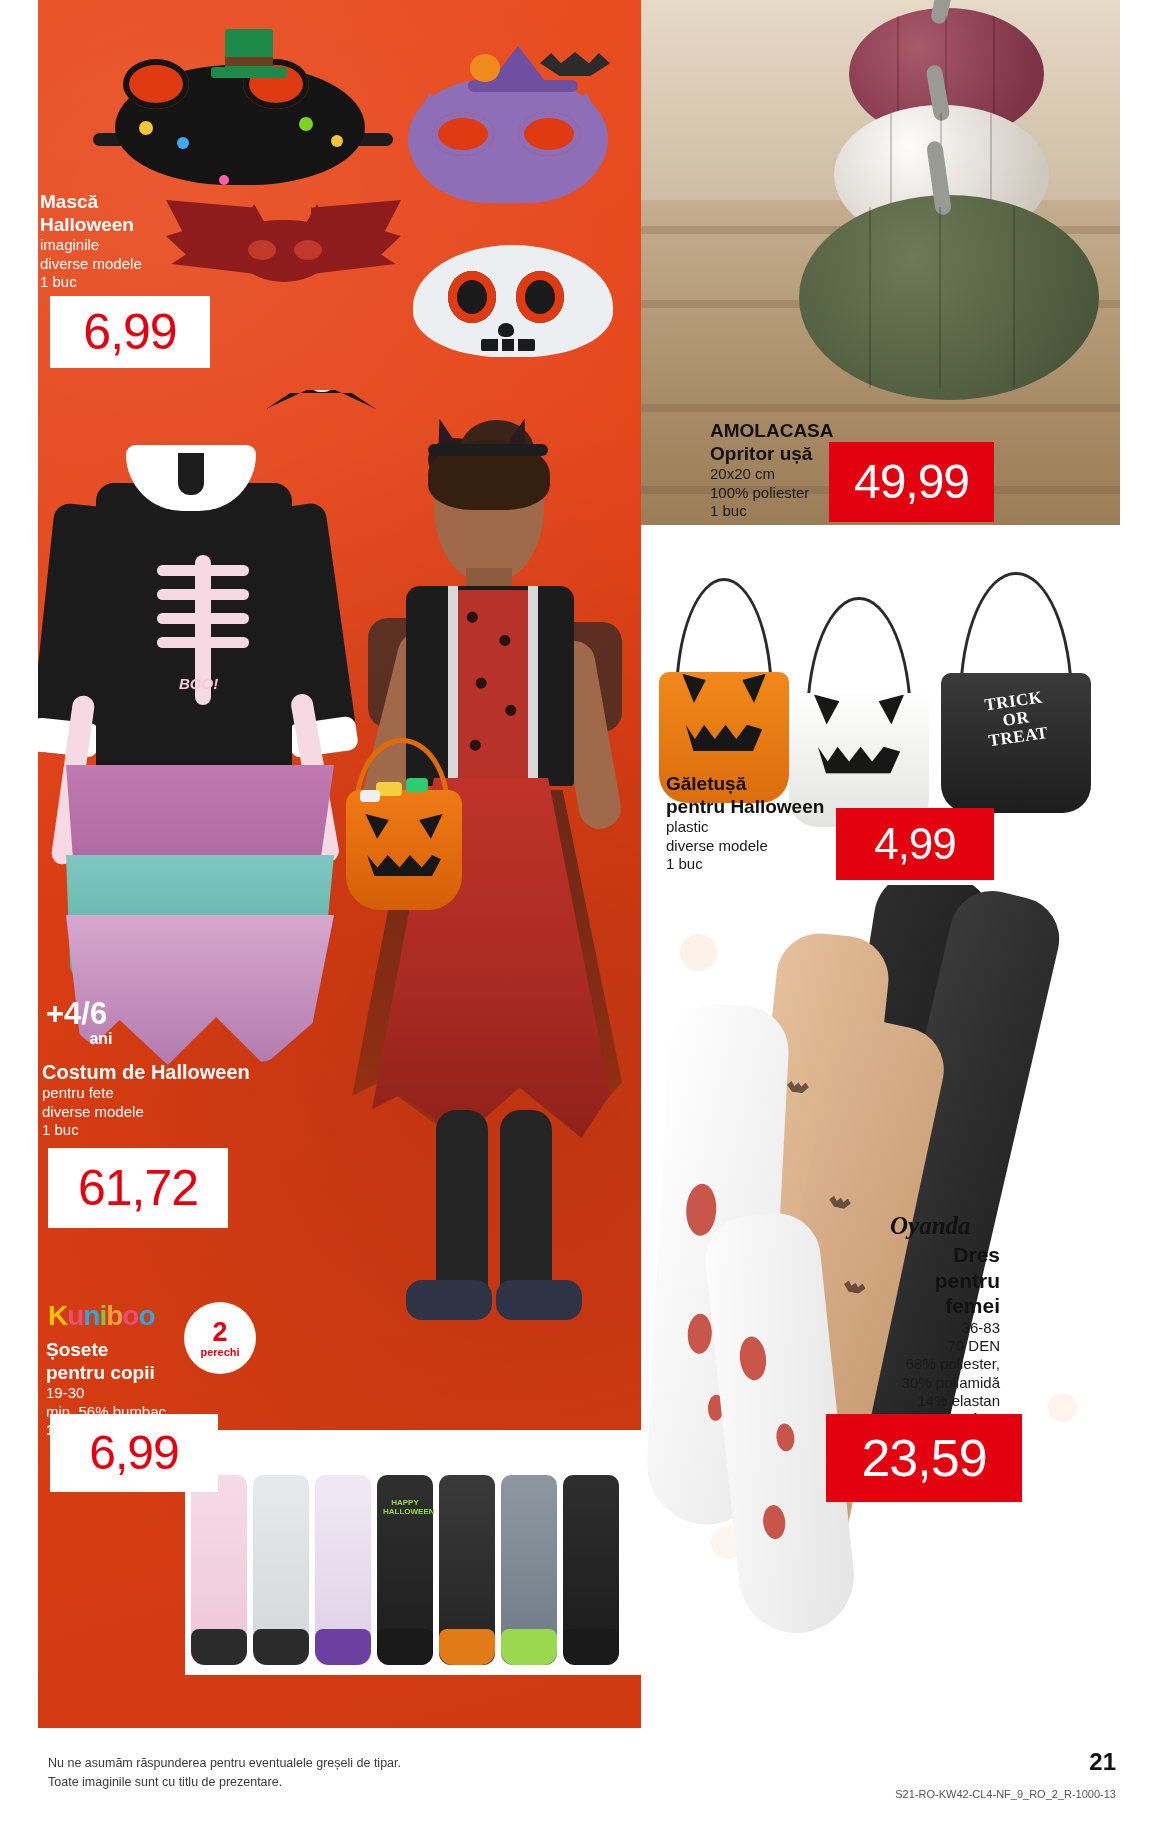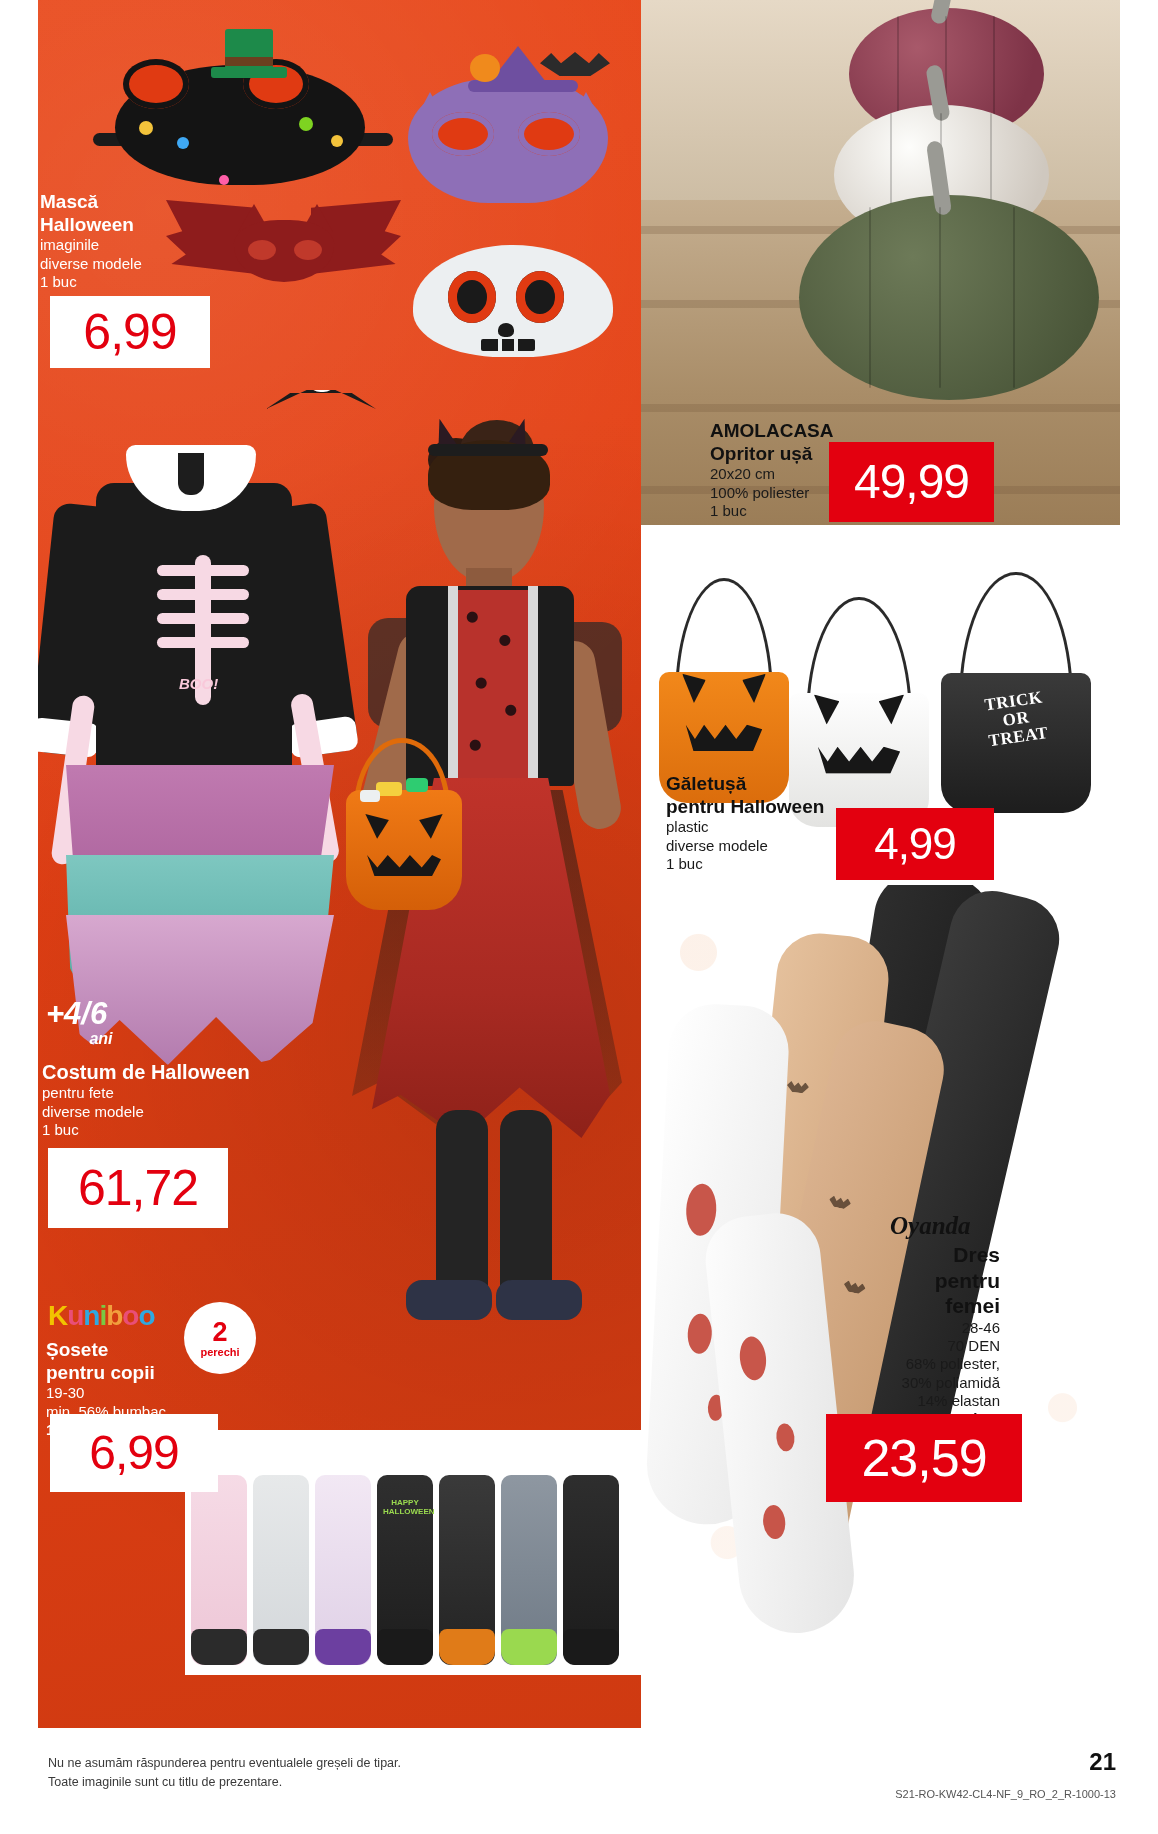--- a/index.html
+++ b/index.html
@@ -395,21 +395,21 @@
   .label .t2{ font-size:15px; color:#1a1a1a; }
   .label.on-orange .t1{ color:#ffffff; }
   .label.on-orange .t2{ color:#ffffff; }
 
   .badge-round{
     position:absolute; border-radius:50%; background:#ffffff; display:flex;
     flex-direction:column; align-items:center; justify-content:center; text-align:center;
   }
 
   .age-badge{
-    position:absolute; color:#fff; font-weight:bold; line-height:1;font-style:italic;
+    position:absolute; color:#fff; font-weight:bold; line-height:1;
   }
 
   .brand-kuniboo{
     position:absolute; font-weight:bold; font-size:28px; letter-spacing:-1px;
   }
   .brand-kuniboo span{ display:inline-block; }
 
   .oyanda{
     position:absolute; font-family:"Liberation Serif", serif; font-style:italic;
     font-size:25px; color:#111; font-weight:bold;
@@ -602,21 +602,21 @@
       <div class="blood" style="left:52px; top:210px; width:18px; height:28px;"></div>
       <div class="blood" style="left:30px; top:290px; width:22px; height:34px;"></div>
     </div>
   </div>
 
   <div class="oyanda" style="left:890px; top:1212px;">Oyanda</div>
   <div class="label" style="left:880px; top:1242px; width:120px; text-align:right;">
     <div class="t1" style="font-size:21px;">Dres</div>
     <div class="t1" style="font-size:21px;">pentru</div>
     <div class="t1" style="font-size:21px;">femei</div>
-    <div class="t2">28-46</div>
+    <div class="t2">36-83</div>
     <div class="t2">70 DEN</div>
     <div class="t2">68% poliester,</div>
     <div class="t2">30% poliamidă</div>
     <div class="t2">14% elastan</div>
     <div class="t2" style="font-weight:bold;">1 buc</div>
   </div>
   <div class="pricebox red" style="left:826px; top:1414px; width:196px; height:88px;">
     <div class="price" style="font-size:52px;">23,59</div>
   </div>
 

